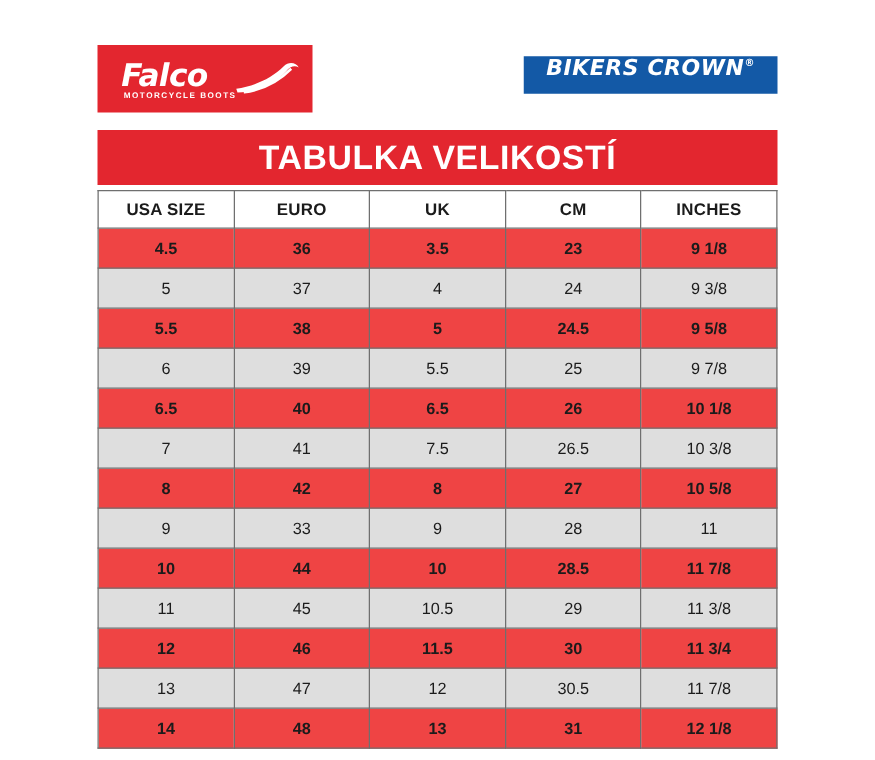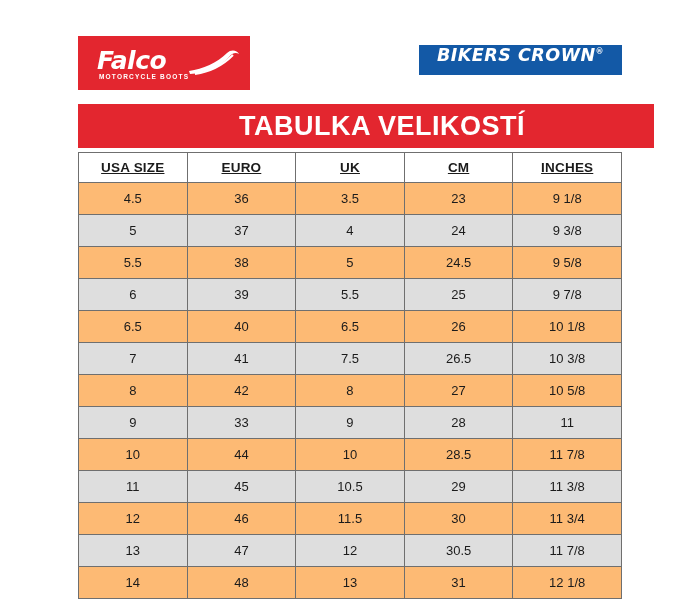--- a/index.html
+++ b/index.html
@@ -103,21 +103,20 @@
   .title-bar {
     position: absolute;
     left: 78px;
     top: 104px;
     width: 544px;
     height: 44px;
     background: #e3262f;
     display: flex;
     align-items: center;
     justify-content: center;
-    padding-left: 32px;
   }
   .title-text {
     font-family: "Liberation Sans", sans-serif;
     font-weight: bold;
     font-size: 27px;
     letter-spacing: 0.5px;
     color: #ffffff;
     white-space: nowrap;
   }
   table.size-table {
@@ -134,29 +133,29 @@
     text-align: center;
     font-family: "Liberation Sans", sans-serif;
     color: #1b1b1b;
   }
   table.size-table th {
     height: 27px;
     font-size: 13.5px;
     font-weight: bold;
     background: #ffffff;
     letter-spacing: 0.2px;
-    text-decoration: underline;
   }
   table.size-table td {
     height: 29px;
     font-size: 13px;
     font-weight: normal;
   }
   tr.row-odd td {
-    background: #fdba74;
+    background: #ef4444;
+    font-weight: bold;
   }
   tr.row-even td {
     background: #dedede;
   }
 </style>
 </head>
 <body>
 
 <div class="page">
 

